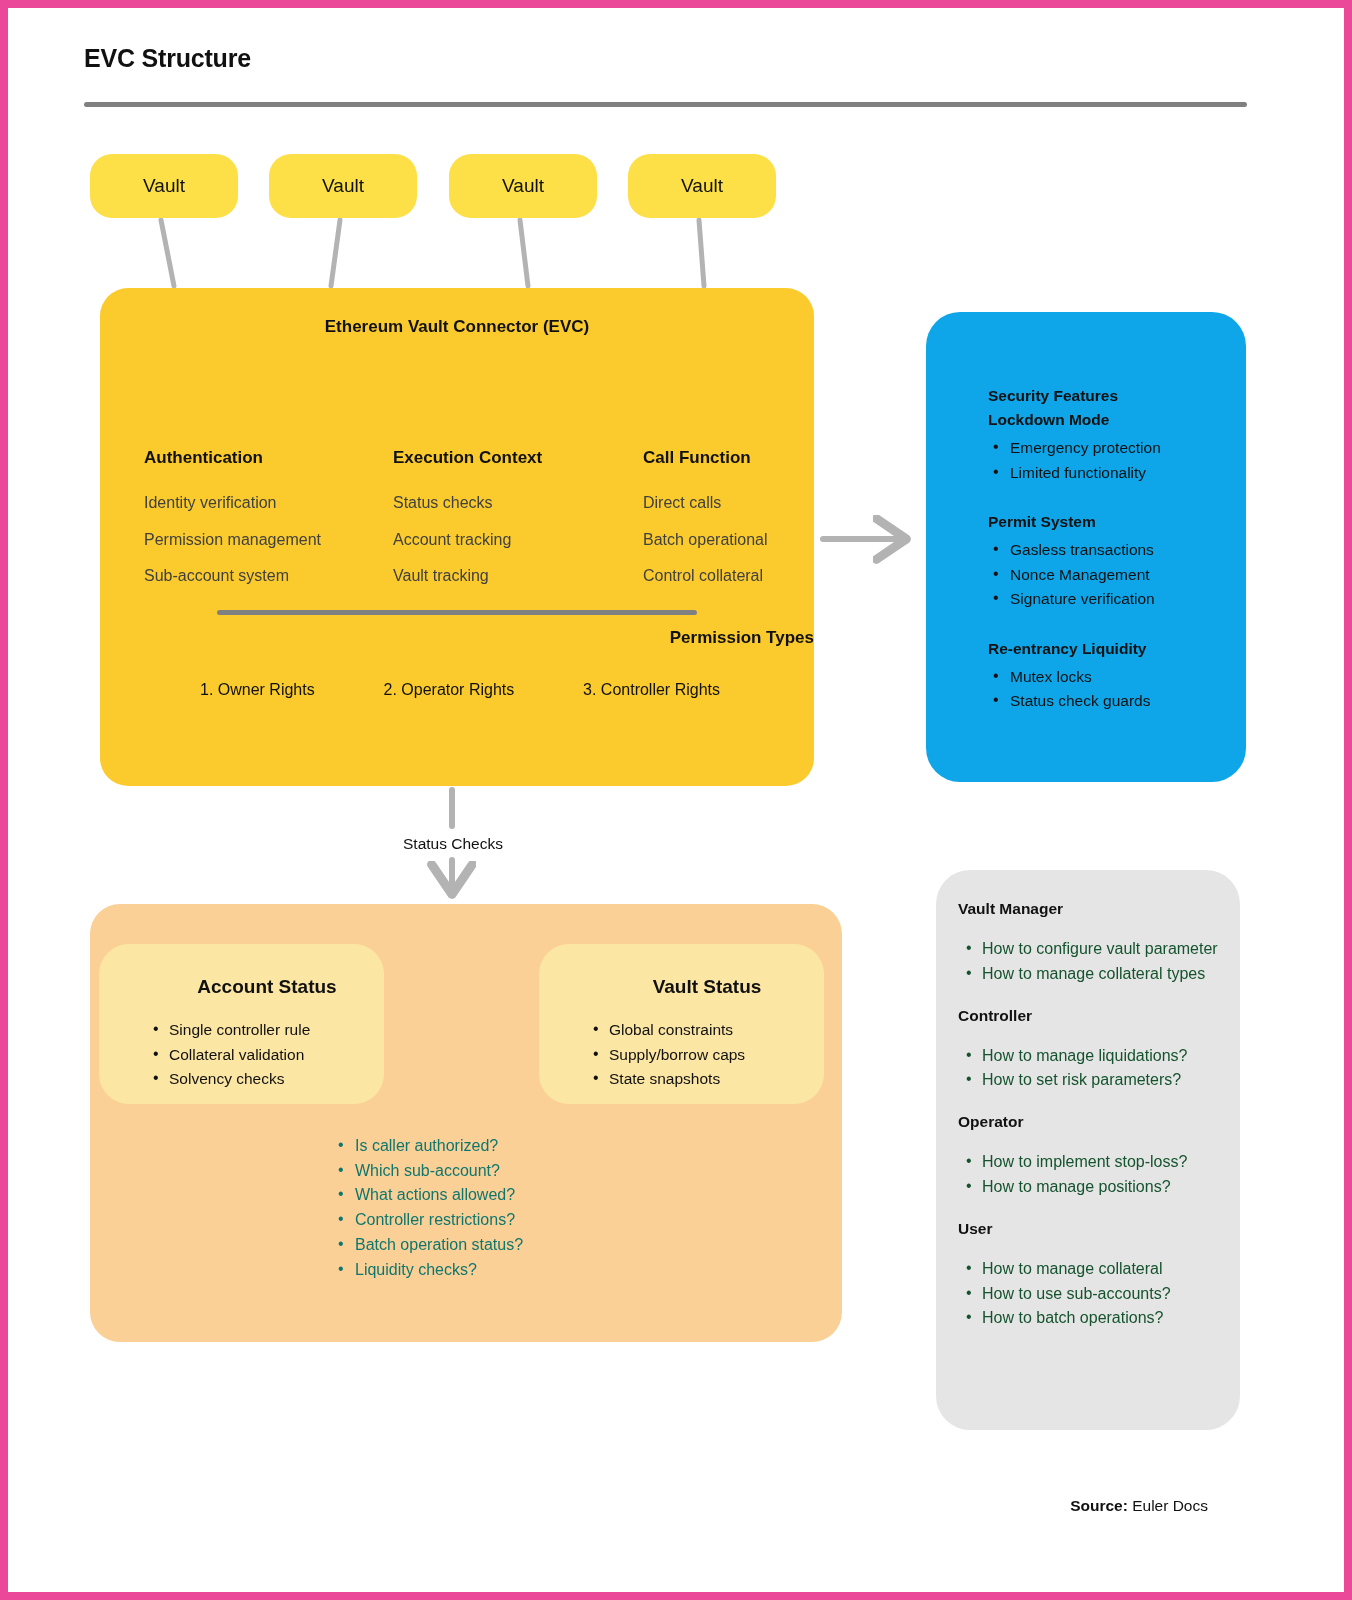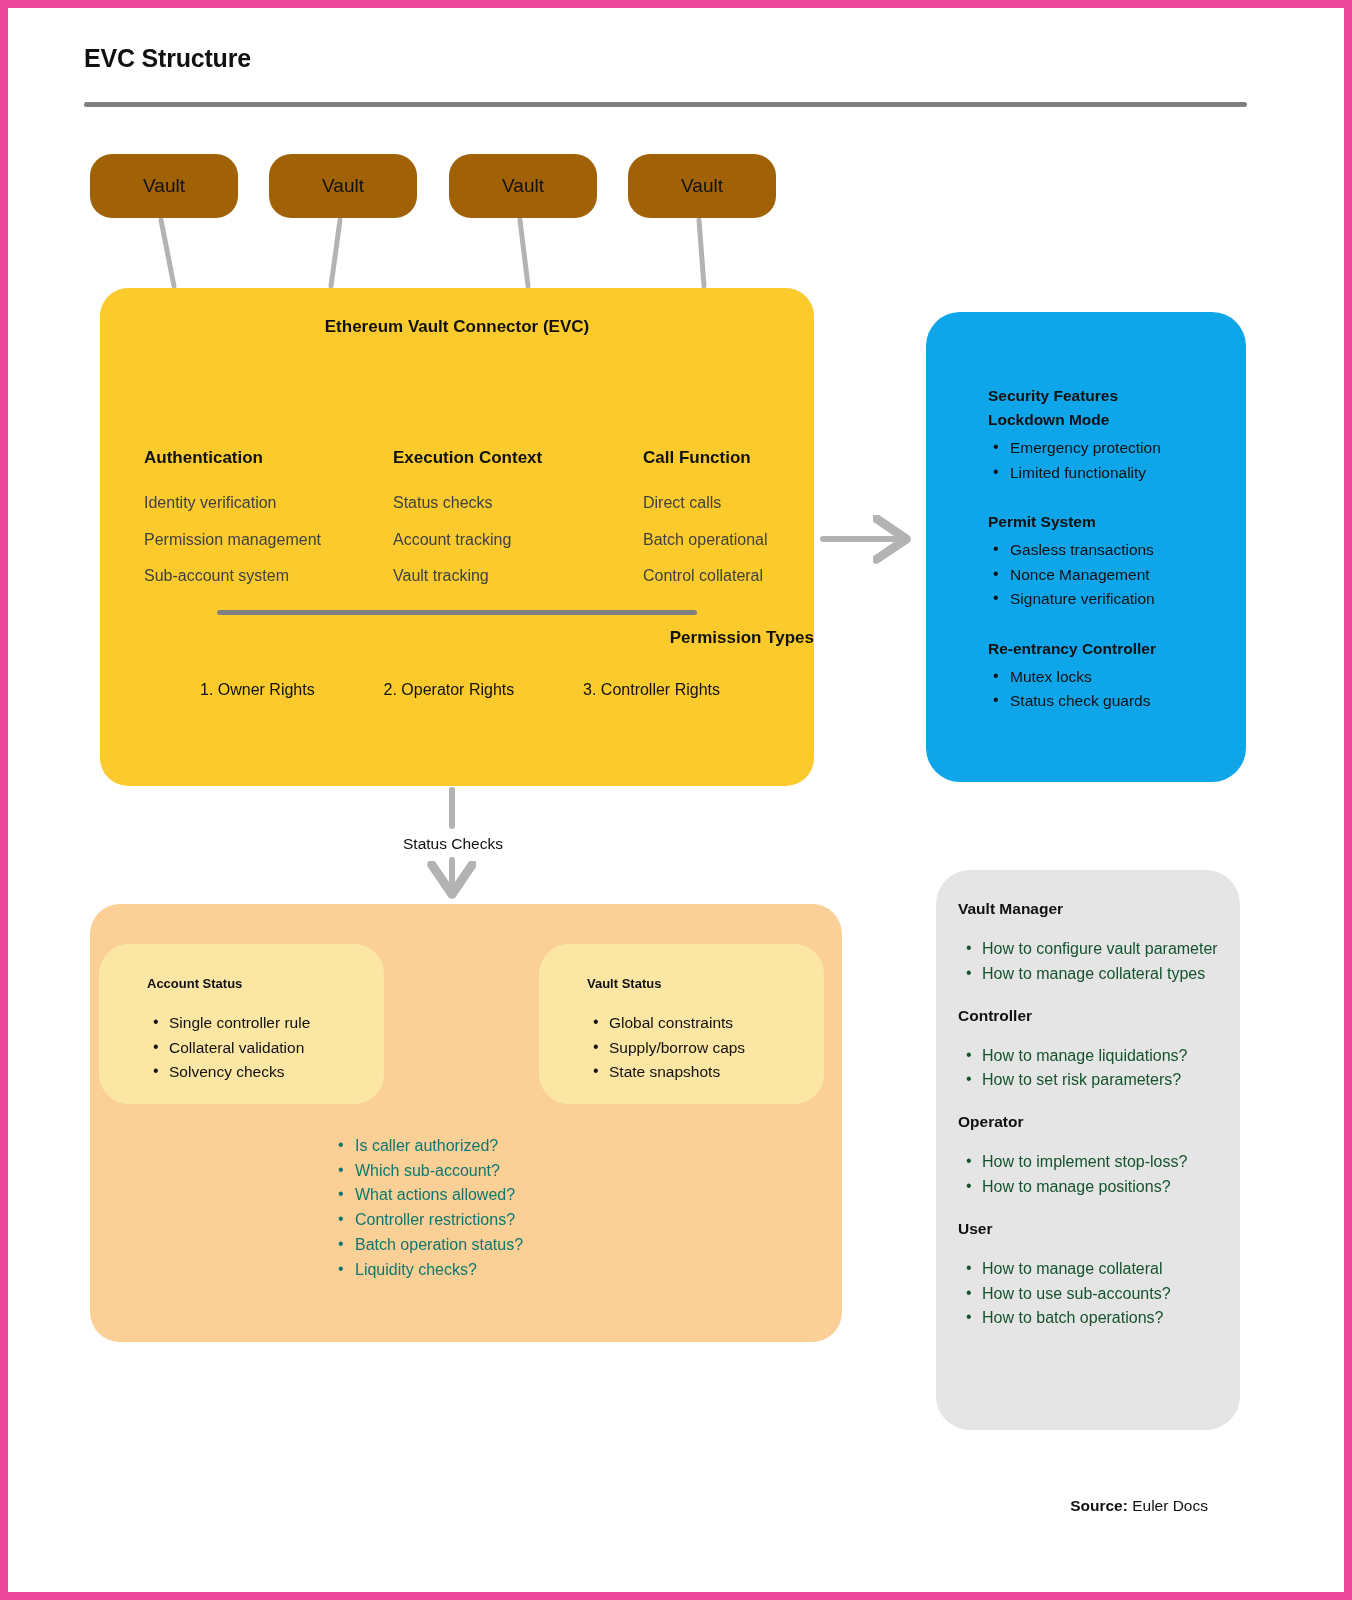--- a/index.html
+++ b/index.html
@@ -44,21 +44,21 @@
     left: 0; top: 0;
     width: 1344px; height: 1592px;
     pointer-events: none;
   }
 
   
   .vault {
     position: absolute;
     top: 146px;
     width: 148px; height: 64px;
-    background: #a16207;
+    background: #fde047;
     border-radius: 22px;
     display: flex;
     align-items: center;
     justify-content: center;
     font-size: 19px;
     color: #111111;
   }
   #vault-0 { left: 82px; }
   #vault-1 { left: 261px; }
   #vault-2 { left: 441px; }
@@ -176,21 +176,21 @@
   .statcard {
     position: absolute;
     top: 40px;
     width: 285px; height: 160px;
     background: #FCE6A4;
     border-radius: 30px;
   }
   #statcard-0 { left: 9px; }
   #statcard-1 { left: 449px; }
   .statcard-inner { position: absolute; left: 48px; top: 32px; width: 240px; }
-  .statcard h4 { font-size: 13px; font-weight: bold; color: #111111; margin-bottom: 20px; }
+  .statcard h4 { font-size: 19px; font-weight: bold; color: #111111; margin-bottom: 20px; text-align: center; }
   .stat-list { list-style: none; margin-top: 18px; }
   .stat-list li {
     font-size: 15.5px; color: #111111;
     line-height: 24.5px;
     padding-left: 22px; position: relative;
   }
   .stat-list li::before {
     content: "•"; position: absolute; left: 6px; top: -1px; font-size: 16px;
   }
   #questions {
@@ -343,21 +343,21 @@
         <div class="sec-group">
           <div class="sec-h">Permit System</div>
           <ul class="sec-list">
             <li>Gasless transactions</li>
             <li>Nonce Management</li>
             <li>Signature verification</li>
           </ul>
         </div>
 
         <div class="sec-group">
-          <div class="sec-h">Re-entrancy Controller</div>
+          <div class="sec-h">Re-entrancy Liquidity</div>
           <ul class="sec-list">
             <li>Mutex locks</li>
             <li>Status check guards</li>
           </ul>
         </div>
       </div>
     </div>
 
     <div id="status-checks-label">Status Checks</div>
 

